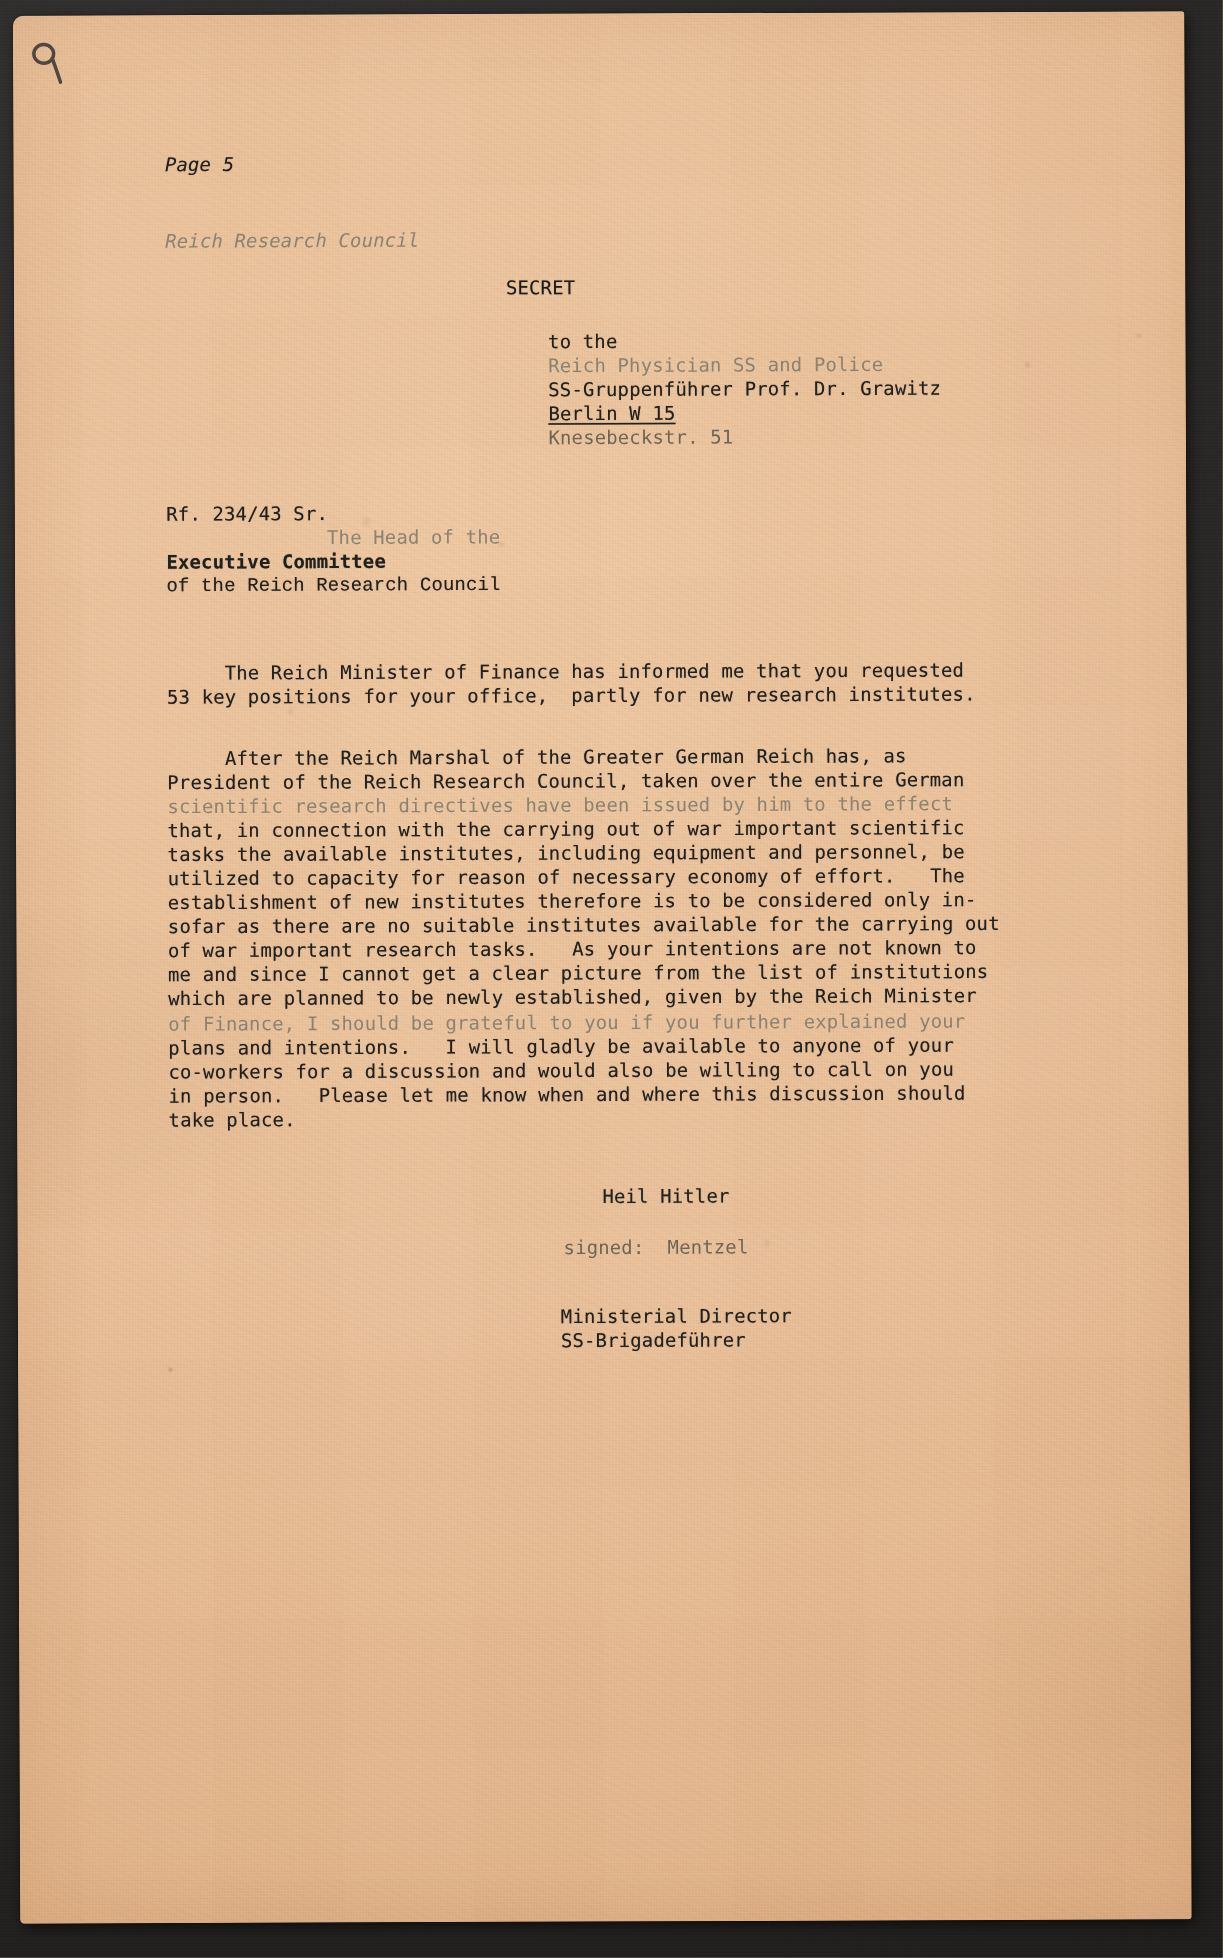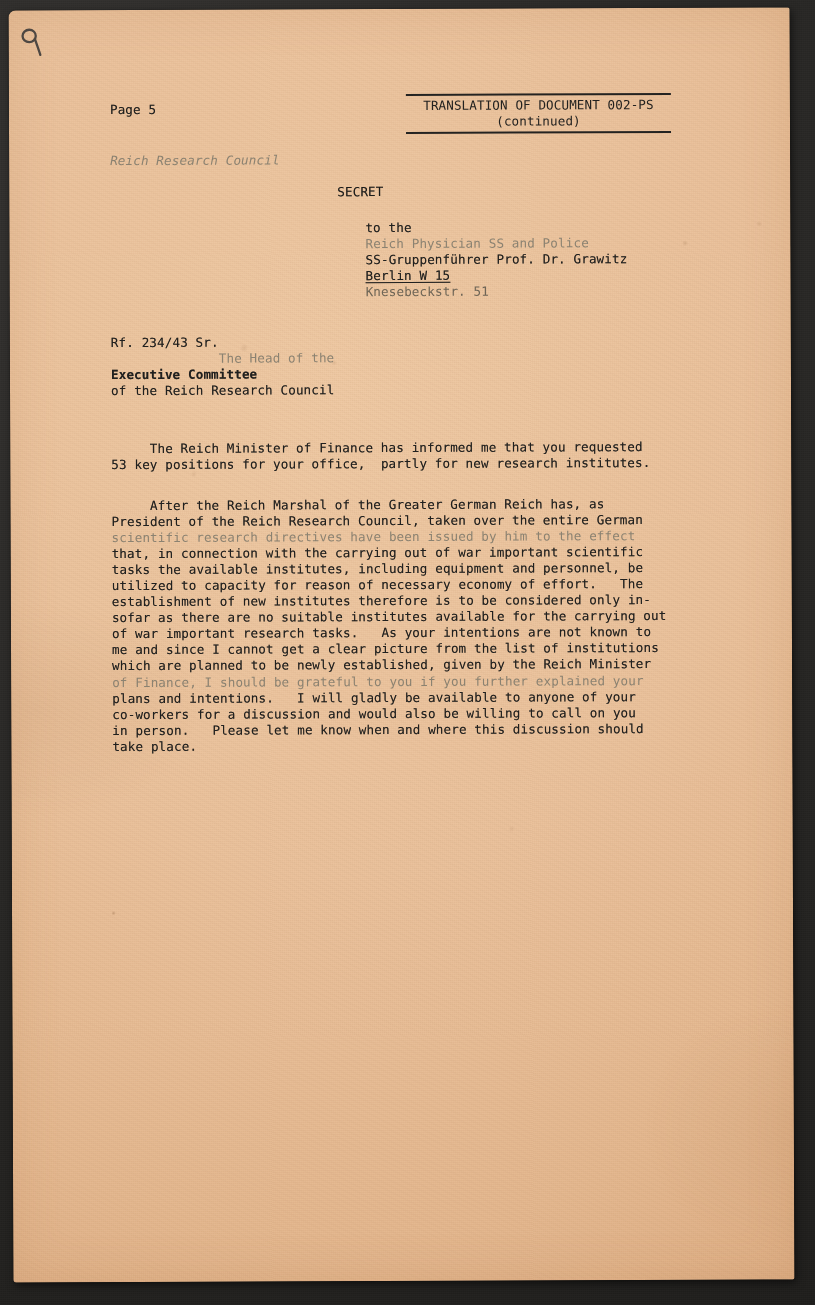--- a/index.html
+++ b/index.html
@@ -150,46 +150,40 @@
 
     <div id="hand-number" title="handwritten 9">
       <svg width="34" height="44" viewBox="0 0 34 44" aria-hidden="true">
         <g fill="none" stroke="#4e4742" stroke-width="2.3" stroke-linecap="round">
           <ellipse cx="12.5" cy="11.5" rx="6.6" ry="6.2"></ellipse>
           <path d="M18.2 14.5 C 20.6 21.5, 22.4 26.5, 23.6 30.5"></path>
         </g>
       </svg>
     </div>
 
-    <div class="typed blk" style="left:101px; top:92px;">Page 5</div>
-
-    <div id="doc-header">
-      <div class="rule-top"></div>
-      <div class="hdr-line">TRANSLATION OF DOCUMENT 002-PS</div>
-      <div class="hdr-line">(continued)</div>
-      <div class="rule-bottom"></div>
-    </div>
+    <div class="typed blk" style="left:101px; top:92px;font-style:italic;">Page 5</div>
+
 
     <div class="typed blk faded2" style="left:101px; top:143px;font-style:italic;">Reich Research Council</div>
 
     <div class="typed blk strong" style="left:328px; top:175px;">SECRET</div>
 
     <div class="blk" style="left:356px; top:211px;">
       <div class="typed" style="position:relative;">to the</div>
       <div class="typed faded2" style="position:relative;">Reich Physician SS and Police</div>
       <div class="typed" style="position:relative;">SS-Gruppenführer Prof. Dr. Grawitz</div>
       <div class="typed u" style="position:relative;">Berlin W 15</div>
       <div class="typed faded" style="position:relative;">Knesebeckstr. 51</div>
     </div>
 
     <div class="blk" style="left:101px; top:325px;">
       <div class="typed" style="position:relative;">Rf. 234/43 Sr.</div>
       <div class="typed faded2" style="position:relative;text-align:right;">The Head of the</div>
       <div class="typed" style="position:relative;font-weight:bold;">Executive Committee</div>
-      <div class="typed" style="position:relative;">of the Reich Research Council</div>
+      <div class="typed" style="position:relative;font-family:Liberation Mono, monospace;">of the Reich Research Council</div>
     </div>
 
     <div class="blk" id="para1" style="left:101px; top:431px;">
         <div class="typed" style="position: relative;">     The Reich Minister of Finance has informed me that you requested</div>
         <div class="typed" style="position: relative;">53 key positions for your office,  partly for new research institutes.</div>
       </div>
 
     <div class="blk" id="para2" style="left:101px; top:488px;">
         <div class="typed" style="position: relative;">     After the Reich Marshal of the Greater German Reich has, as</div>
         <div class="typed" style="position: relative;">President of the Reich Research Council, taken over the entire German</div>
@@ -202,15 +196,21 @@
         <div class="typed" style="position: relative;">of war important research tasks.   As your intentions are not known to</div>
         <div class="typed" style="position: relative;">me and since I cannot get a clear picture from the list of institutions</div>
         <div class="typed" style="position: relative;">which are planned to be newly established, given by the Reich Minister</div>
         <div class="typed faded2" style="position: relative;">of Finance, I should be grateful to you if you further explained your</div>
         <div class="typed" style="position: relative;">plans and intentions.   I will gladly be available to anyone of your</div>
         <div class="typed" style="position: relative;">co-workers for a discussion and would also be willing to call on you</div>
         <div class="typed" style="position: relative;">in person.   Please let me know when and where this discussion should</div>
         <div class="typed" style="position: relative;">take place.</div>
       </div>
 
+    <div class="blk" style="left:362px; top:781px;">
+      <div class="typed" style="position:relative; left:28px;">Heil Hitler</div>
+      <div class="typed faded" style="position:relative; top:18px; left:2px;">signed:  Mentzel</div>
+      <div class="typed" style="position:relative; top:48px;">Ministerial Director</div>
+      <div class="typed" style="position:relative; top:48px;">SS-Brigadeführer</div>
+    </div>
 
   </div>
 </div>
 
 </body></html>

